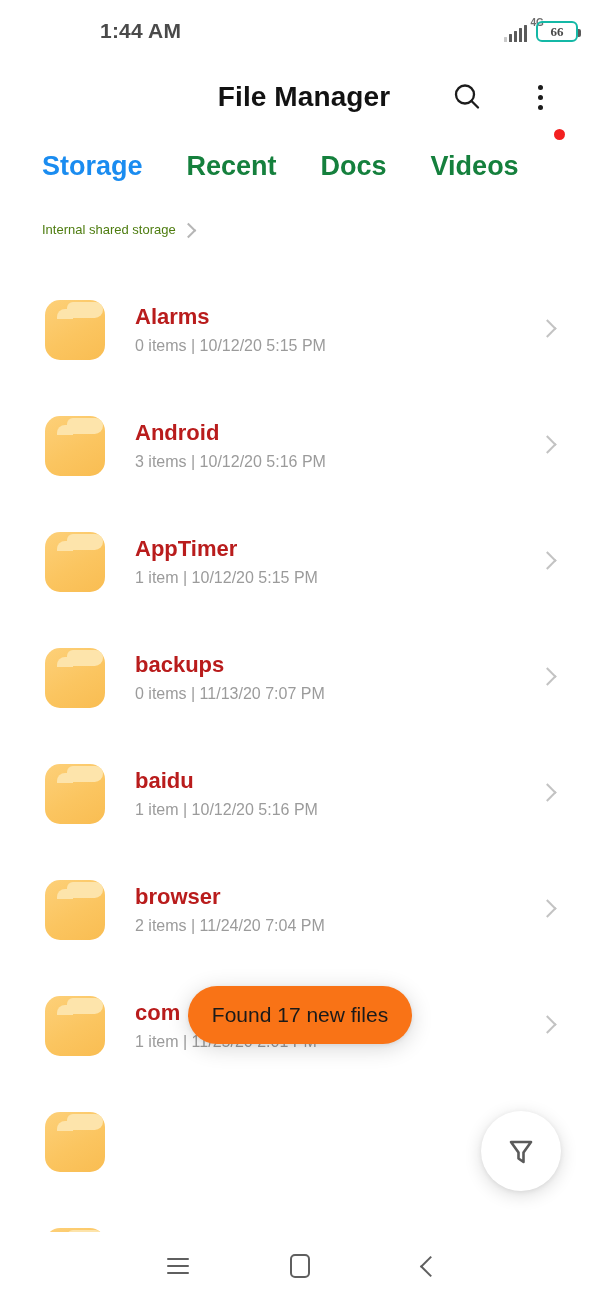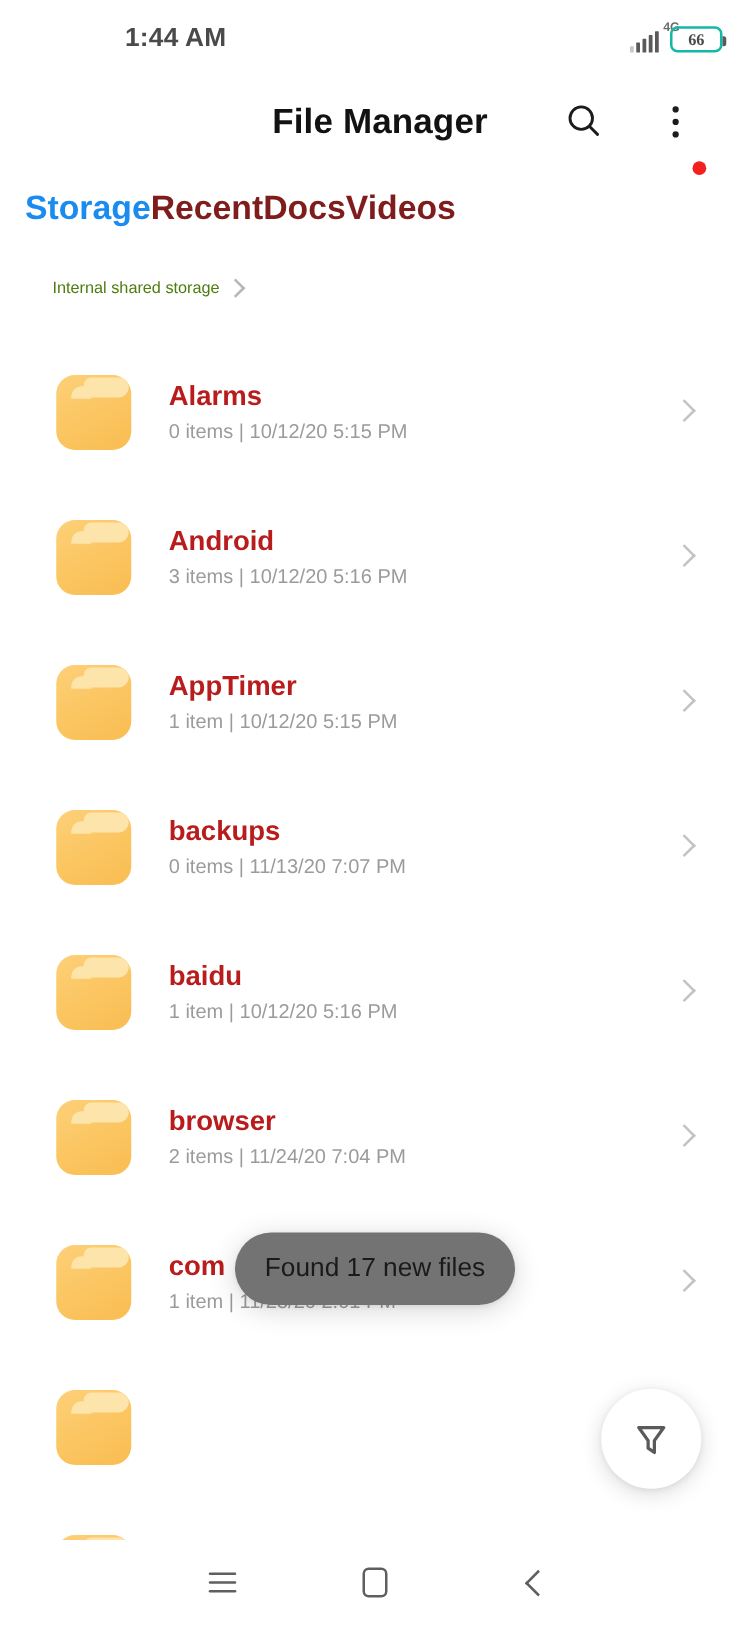--- a/index.html
+++ b/index.html
@@ -161,27 +161,28 @@
   }
 
   
   .tabs {
     position: absolute;
     top: 140px; left: 0;
     width: 600px;
     height: 52px;
     display: flex;
     align-items: center;
-    padding-left: 20px;
+    padding-left: 42px;
     box-sizing: border-box;
+    gap: 44px;
   }
   .tab {
     font-size: 27px;
     font-weight: bold;
-    color: #7f1d1d;
+    color: #15803d;
     white-space: nowrap;
   }
   .tab.active { color: #1a8cf0; }
 
   
   .breadcrumb {
     position: absolute;
     top: 222px; left: 42px;
     display: flex;
     align-items: center;
@@ -280,21 +281,21 @@
     transform: rotate(45deg);
   }
 
   
   .toast {
     position: absolute;
     left: 188px;
     top: 986px;
     width: 224px;
     height: 58px;
-    background: #737373;
+    background: #f97316;
     border-radius: 29px;
     display: flex;
     align-items: center;
     justify-content: center;
     box-shadow: 0 4px 22px rgba(0,0,0,.16), 0 1px 4px rgba(0,0,0,.08);
   }
   .toast-text {
     font-size: 21px;
     color: #1a1a1a;
     white-space: nowrap;

